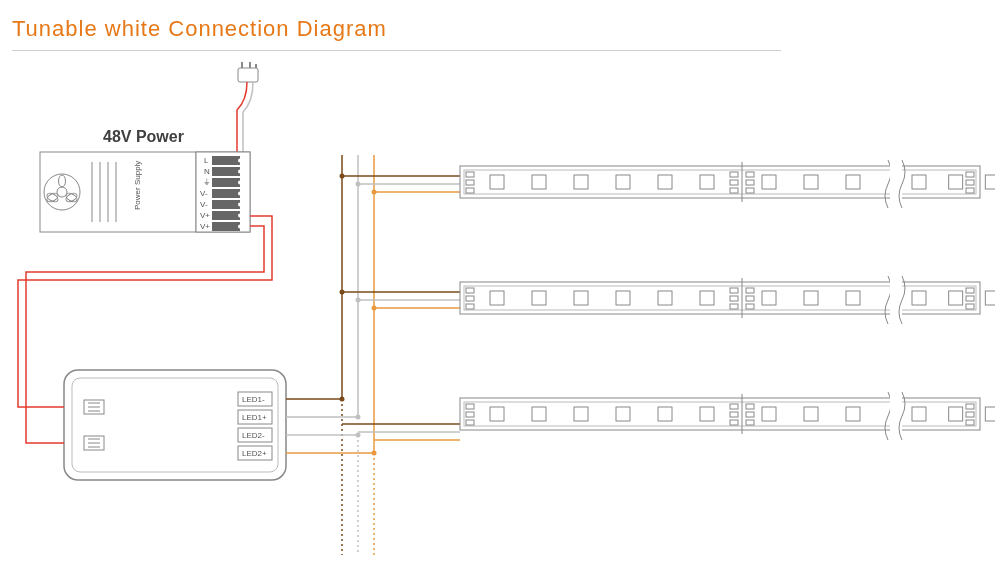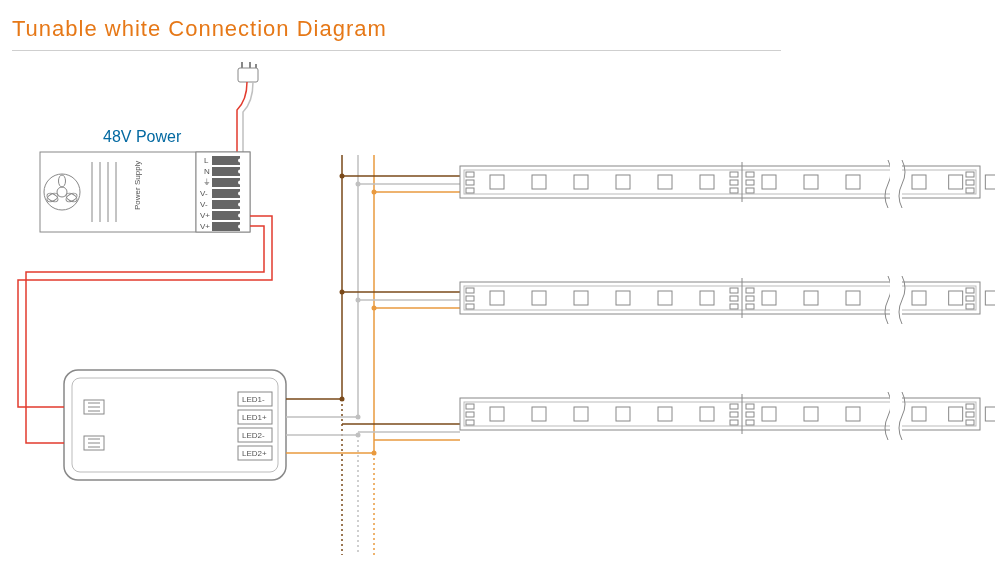--- a/index.html
+++ b/index.html
@@ -31,21 +31,22 @@
   .canvas {
     position: absolute;
     left: 0;
     top: 0;
     width: 995px;
     height: 568px;
   }
   .label {
     position: absolute;
     font-size: 16px;
-    color: #0369a1;
+    color: #404040;
+    font-weight: bold;
   }
   .dim-text {
     fill: #555;
     font-size: 8px;
     font-family: Arial, sans-serif;
   }
 </style>
 </head>
 <body>
 

